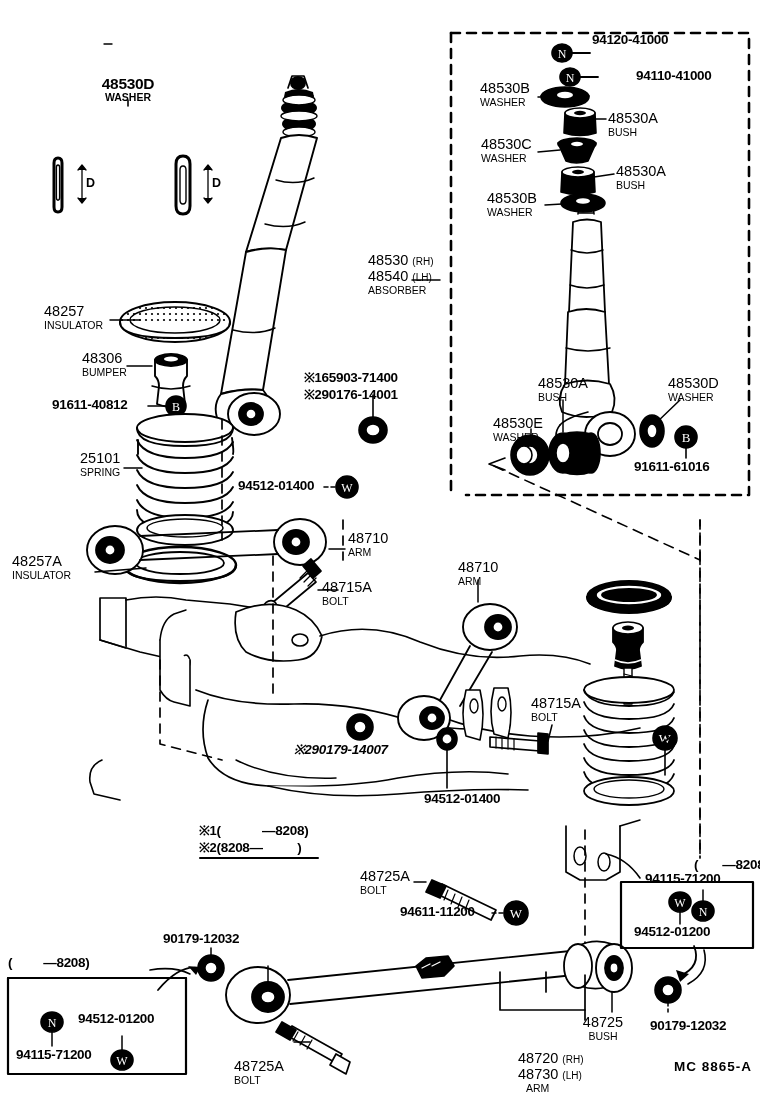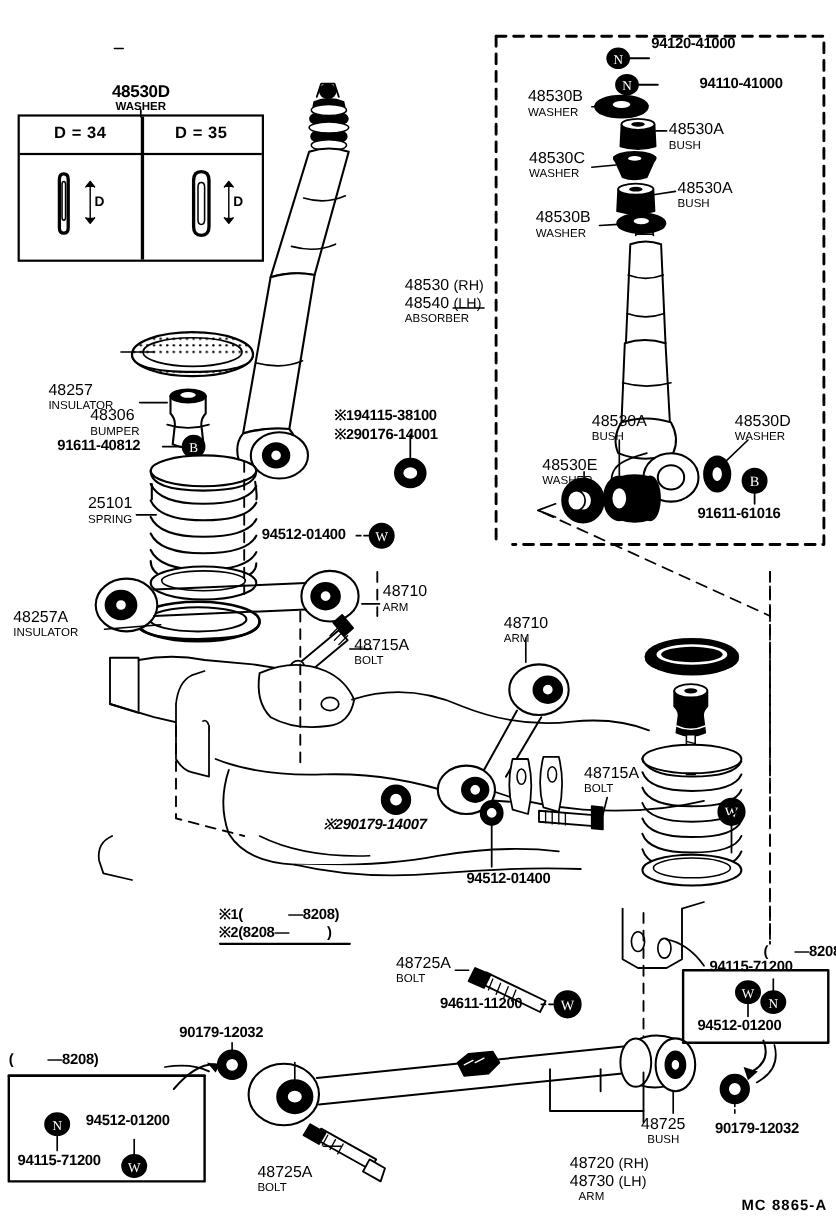--- a/index.html
+++ b/index.html
@@ -19,21 +19,21 @@
     letter-spacing:-0.3px;
     white-space:pre;
     line-height:1.02;
     color:#000;
   }
   .t16{font-size:15.5px;}
   .t15{font-size:14.5px;}
   .t14{font-size:13.5px;}
   .t13{font-size:12.5px;}
   .sub{font-size:10.5px;letter-spacing:0px;}
-  .sub9{font-size:13px;letter-spacing:0px;}
+  .sub9{font-size:10px;letter-spacing:0px;}
   .ctr{text-align:center;}
 
   .grp{position:absolute;}
   .grp .ln{display:block;font-weight:normal;}
   .grp .ln.s{font-size:10.5px;}
 
   
   .ast{font-size:13px;font-weight:bold;}
 
   
@@ -517,26 +517,20 @@
       <line x1="478" y1="602" x2="478" y2="580"></line>
       <line x1="268" y1="986" x2="268" y2="966"></line>
       <line x1="612" y1="992" x2="612" y2="1012"></line>
     </g>
   </g>
 </svg>
 
 <div class="lbl t16 ctr" style="left:72px;top:76px;width:112px;">48530D</div>
 <div class="lbl sub ctr" style="left:72px;top:92px;width:112px;">WASHER</div>
 
-<div id="washer-table">
-  <div class="vdiv"></div>
-  <div class="hdiv"></div>
-  <div class="cellhead" style="left:0;">D = 34</div>
-  <div class="cellhead" style="left:50%;">D = 35</div>
-</div>
 <div class="lbl t13" style="left:86px;top:177px;">D</div>
 <div class="lbl t13" style="left:212px;top:177px;">D</div>
 
 <div class="lbl t14" style="left:592px;top:33px;">94120-41000</div>
 <div class="lbl t14" style="left:636px;top:69px;">94110-41000</div>
 
 <div class="grp" style="left:480px;top:80px;">
   <span class="ln t15">48530B</span>
   <span class="ln s">WASHER</span>
 </div>
@@ -564,45 +558,45 @@
 <div class="grp" style="left:538px;top:375px;">
   <span class="ln t15">48530A</span>
   <span class="ln s">BUSH</span>
 </div>
 <div class="grp" style="left:668px;top:375px;">
   <span class="ln t15">48530D</span>
   <span class="ln s">WASHER</span>
 </div>
 <div class="lbl t14" style="left:634px;top:460px;">91611-61016</div>
 
-<div class="grp" style="left:44px;top:303px;margin-top:44px;">
+<div class="grp" style="left:44px;top:303px;">
   <span class="ln t15">48257</span>
   <span class="ln s">INSULATOR</span>
 </div>
-<div class="grp" style="left:82px;top:350px;margin-top:20px;">
+<div class="grp" style="left:82px;top:350px;">
   <span class="ln t15">48306</span>
   <span class="ln s">BUMPER</span>
 </div>
 <div class="lbl t14" style="left:52px;top:398px;">91611-40812</div>
 <div class="grp" style="left:80px;top:450px;">
   <span class="ln t15">25101</span>
   <span class="ln s">SPRING</span>
 </div>
 <div class="grp" style="left:12px;top:553px;">
   <span class="ln t15">48257A</span>
   <span class="ln s">INSULATOR</span>
 </div>
 
 <div class="grp" style="left:368px;top:252px;">
   <span class="ln t15"><span>48530</span> <span class="sub9">(RH)</span></span>
   <span class="ln t15"><span>48540</span> <span class="sub9">(LH)</span></span>
   <span class="ln s">ABSORBER</span>
 </div>
 
-<div class="lbl t14" style="left:304px;top:371px;"><span class="ast">※1</span><span>94115-38100</span></div>
+<div class="lbl t14" style="left:304px;top:371px;"><span class="ast">※1</span><span>65903-71400</span></div>
 <div class="lbl t14" style="left:304px;top:388px;"><span class="ast">※2</span><span>90176-14001</span></div>
 
 <div class="lbl t14" style="left:238px;top:479px;">94512-01400</div>
 
 <div class="grp" style="left:348px;top:530px;">
   <span class="ln t15">48710</span>
   <span class="ln s">ARM</span>
 </div>
 <div class="grp" style="left:322px;top:579px;">
   <span class="ln t15">48715A</span>
@@ -651,15 +645,15 @@
 </div>
 
 <div class="lbl t14" style="left:8px;top:956px;">(         —8208)</div>
 <div class="lbl t14" style="left:16px;top:1048px;">94115-71200</div>
 <div class="lbl t14" style="left:78px;top:1012px;">94512-01200</div>
 
 <div class="lbl t14" style="left:694px;top:858px;">(       —8208)</div>
 <div class="lbl t14" style="left:645px;top:872px;">94115-71200</div>
 <div class="lbl t14" style="left:634px;top:925px;">94512-01200</div>
 
-<div class="lbl t14" style="left:674px;top:1060px;letter-spacing:1px;margin-top:29px;">MC 8865-A</div>
+<div class="lbl t14" style="left:674px;top:1060px;letter-spacing:1px;">MC 8865-A</div>
 
 </div>
 
 </body></html>

